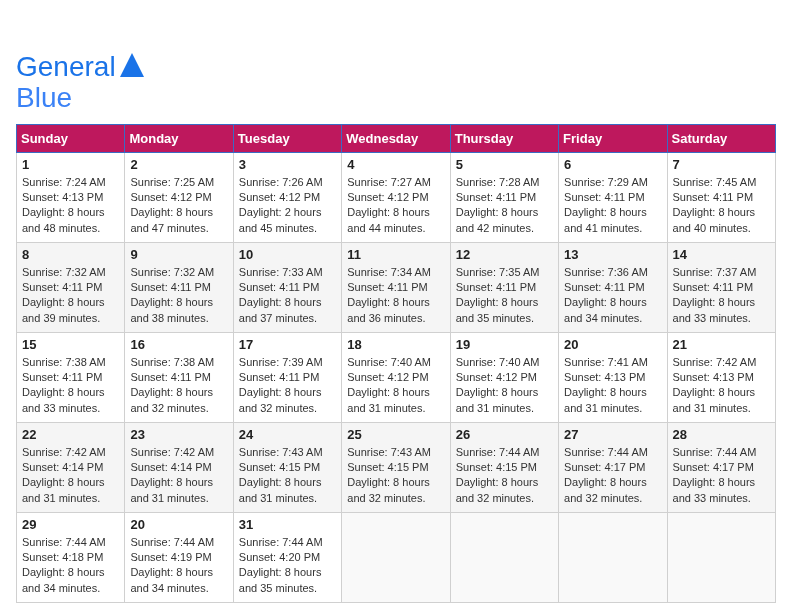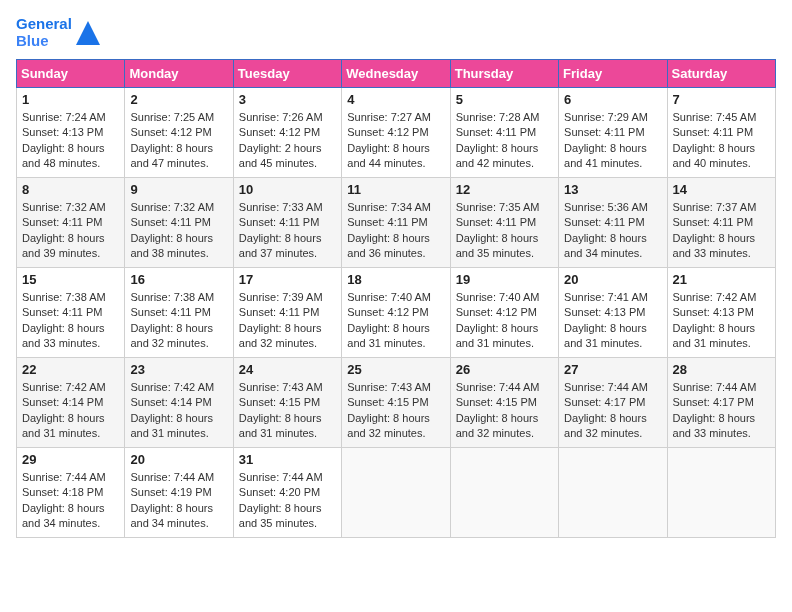--- a/index.html
+++ b/index.html
@@ -14,24 +14,25 @@
       display: flex;
       justify-content: space-between;
       align-items: flex-start;
       margin-bottom: 10px;
     }
     .logo {
       display: flex;
       align-items: center;
     }
     .logo-text {
-      font-size: 15px;
-      font-weight: bold;
+      font-size: 28px;
+      font-weight: normal;
       color: #333;
       line-height: 1.1;
+      margin-top: 36px;
     }
     .logo-text span {
       color: #1a73e8;
     }
     .logo-icon {
       width: 28px;
       height: 28px;
       margin-left: 2px;
     }
     .title-area {
@@ -45,21 +46,21 @@
     .location {
       font-size: 14px;
       color: #555;
     }
     table {
       width: 100%;
       border-collapse: collapse;
       font-size: 11px;
     }
     thead th {
-      background: #ec4899;
+      background: #be185d;
       color: #fff;
       padding: 6px 4px;
       text-align: left;
       font-size: 13px;
       font-weight: bold;
       border: 1px solid #3a6bc4;
     }
     tbody tr {
       background: #fff;
     }
@@ -218,21 +219,21 @@
         <span class="day-num">12</span>
         <div class="day-info">
           <span>Sunrise: 7:35 AM</span><br>
           <span>Sunset: 4:11 PM</span><br>
           <span>Daylight: 8 hours and 35 minutes.</span>
         </div>
       </td>
         <td>
         <span class="day-num">13</span>
         <div class="day-info">
-          <span>Sunrise: 5:36 AM</span><br>
+          <span>Sunrise: 7:36 AM</span><br>
           <span>Sunset: 4:11 PM</span><br>
           <span>Daylight: 8 hours and 34 minutes.</span>
         </div>
       </td>
         <td>
         <span class="day-num">14</span>
         <div class="day-info">
           <span>Sunrise: 7:37 AM</span><br>
           <span>Sunset: 4:11 PM</span><br>
           <span>Daylight: 8 hours and 33 minutes.</span>

